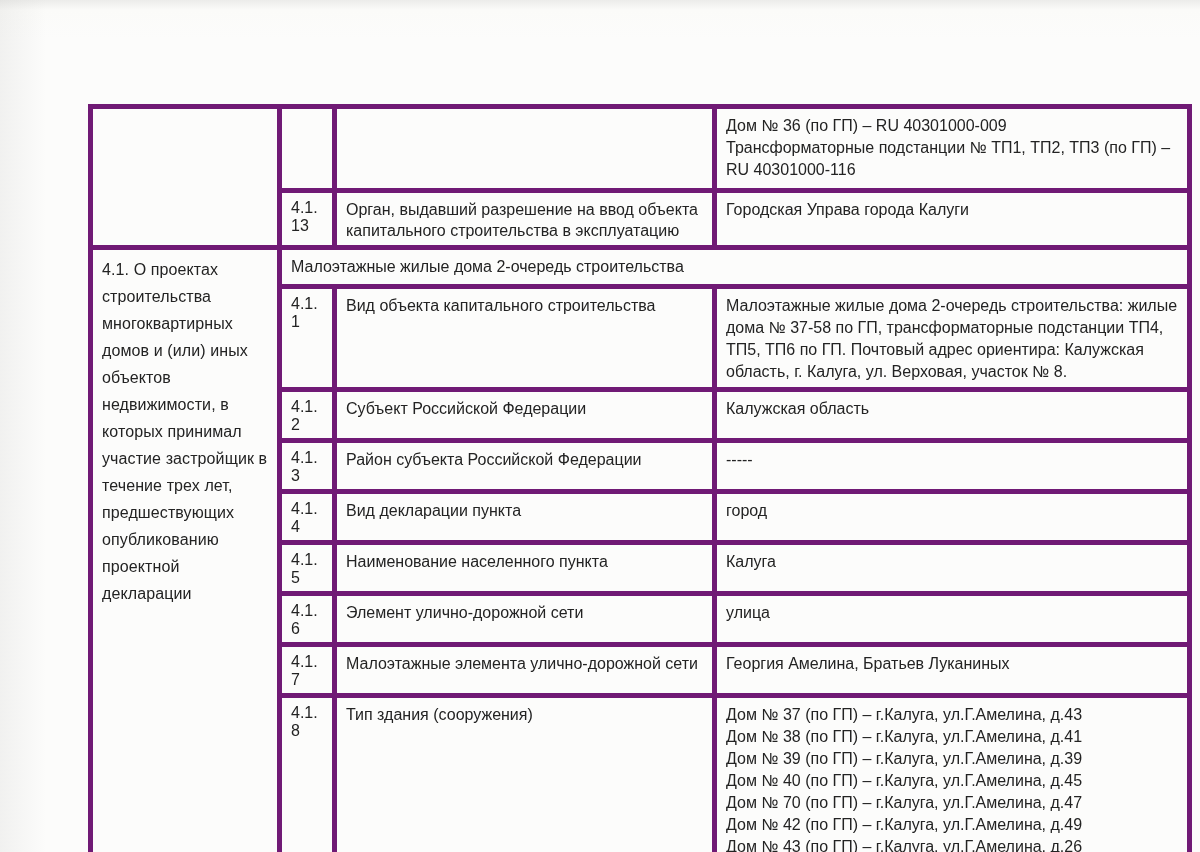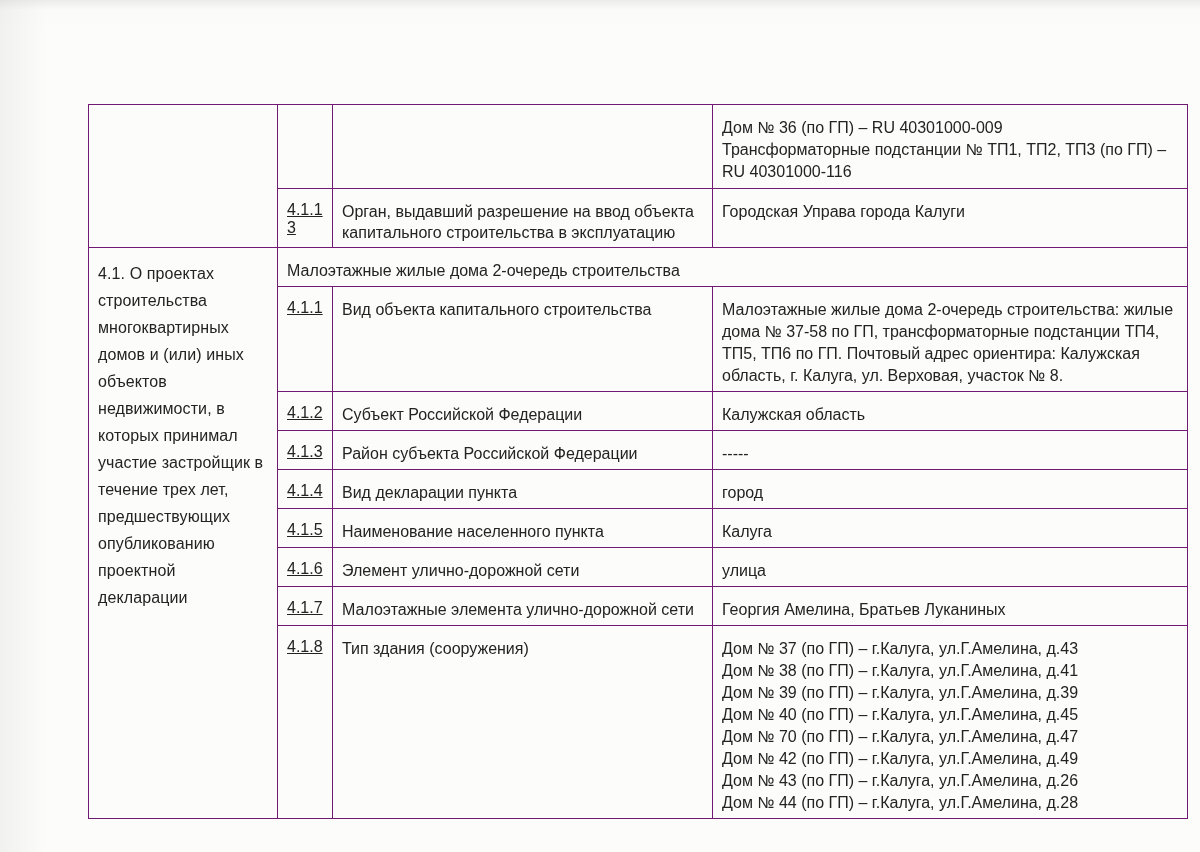--- a/index.html
+++ b/index.html
@@ -29,23 +29,23 @@
   table.doc-table {
     position: absolute;
     left: 88px;
     top: 104px;
     width: 1099px;
     border-collapse: collapse;
     table-layout: fixed;
     font-size: 16px;
   }
   table.doc-table td {
-    border: 1px solid #701a75;
+    border: 5px solid #701a75;
     vertical-align: top;
-    padding: 12px 8px 4px 9px;
+    padding: 6px 8px 4px 9px;
     overflow: hidden;
     word-wrap: break-word;
   }
   col.c-left { width: 189px; }
   col.c-num  { width: 55px;  }
   col.c-desc { width: 380px; }
   col.c-val  { width: 475px; }
 
   tr.r-carry1 { height: 84px; }
   tr.r-carry2 { height: 54px; }
@@ -56,21 +56,20 @@
 
   td.cell-left {
     padding-left: 10px;
     padding-right: 7px;
     line-height: 27px;
     letter-spacing: 0.1px;
   }
   td.cell-num {
     padding-left: 6px;
     padding-right: 2px;
-    text-decoration: underline;
   }
   td.cell-desc {
     line-height: 21px;
   }
   td.cell-val {
     padding-left: 7px;
     line-height: 22px;
   }
   td.cell-sub {
     line-height: 21px;

